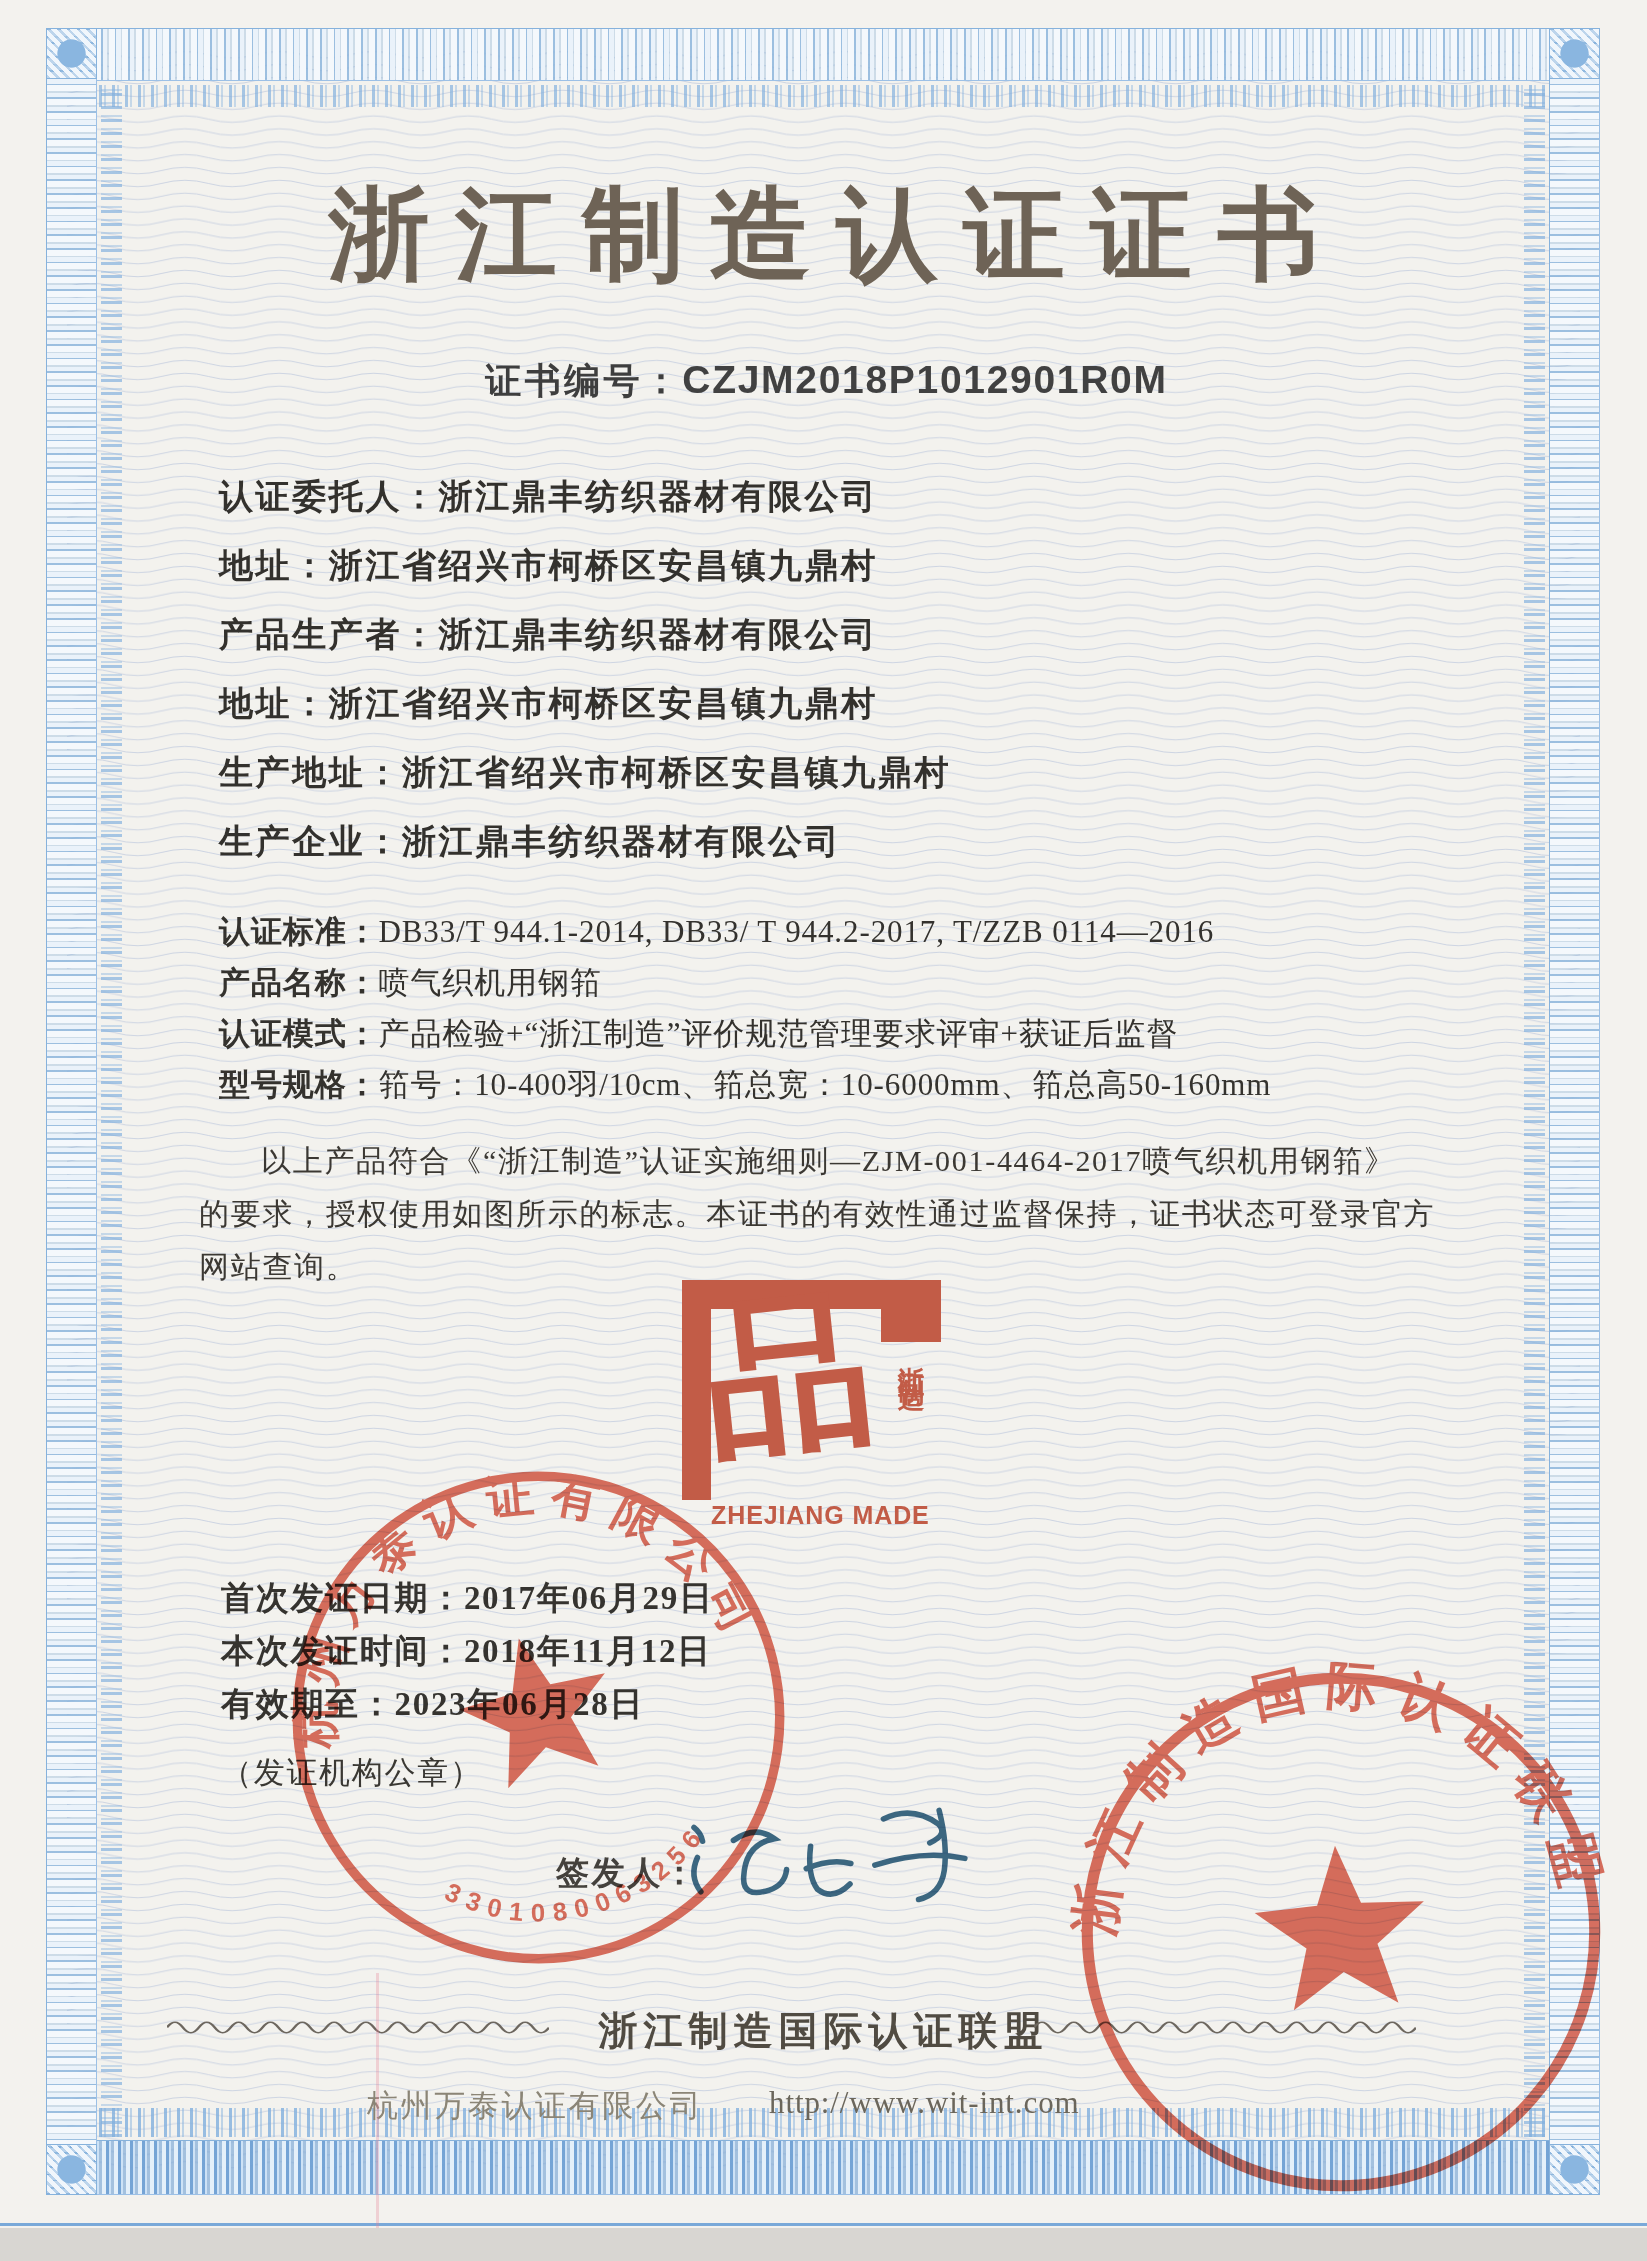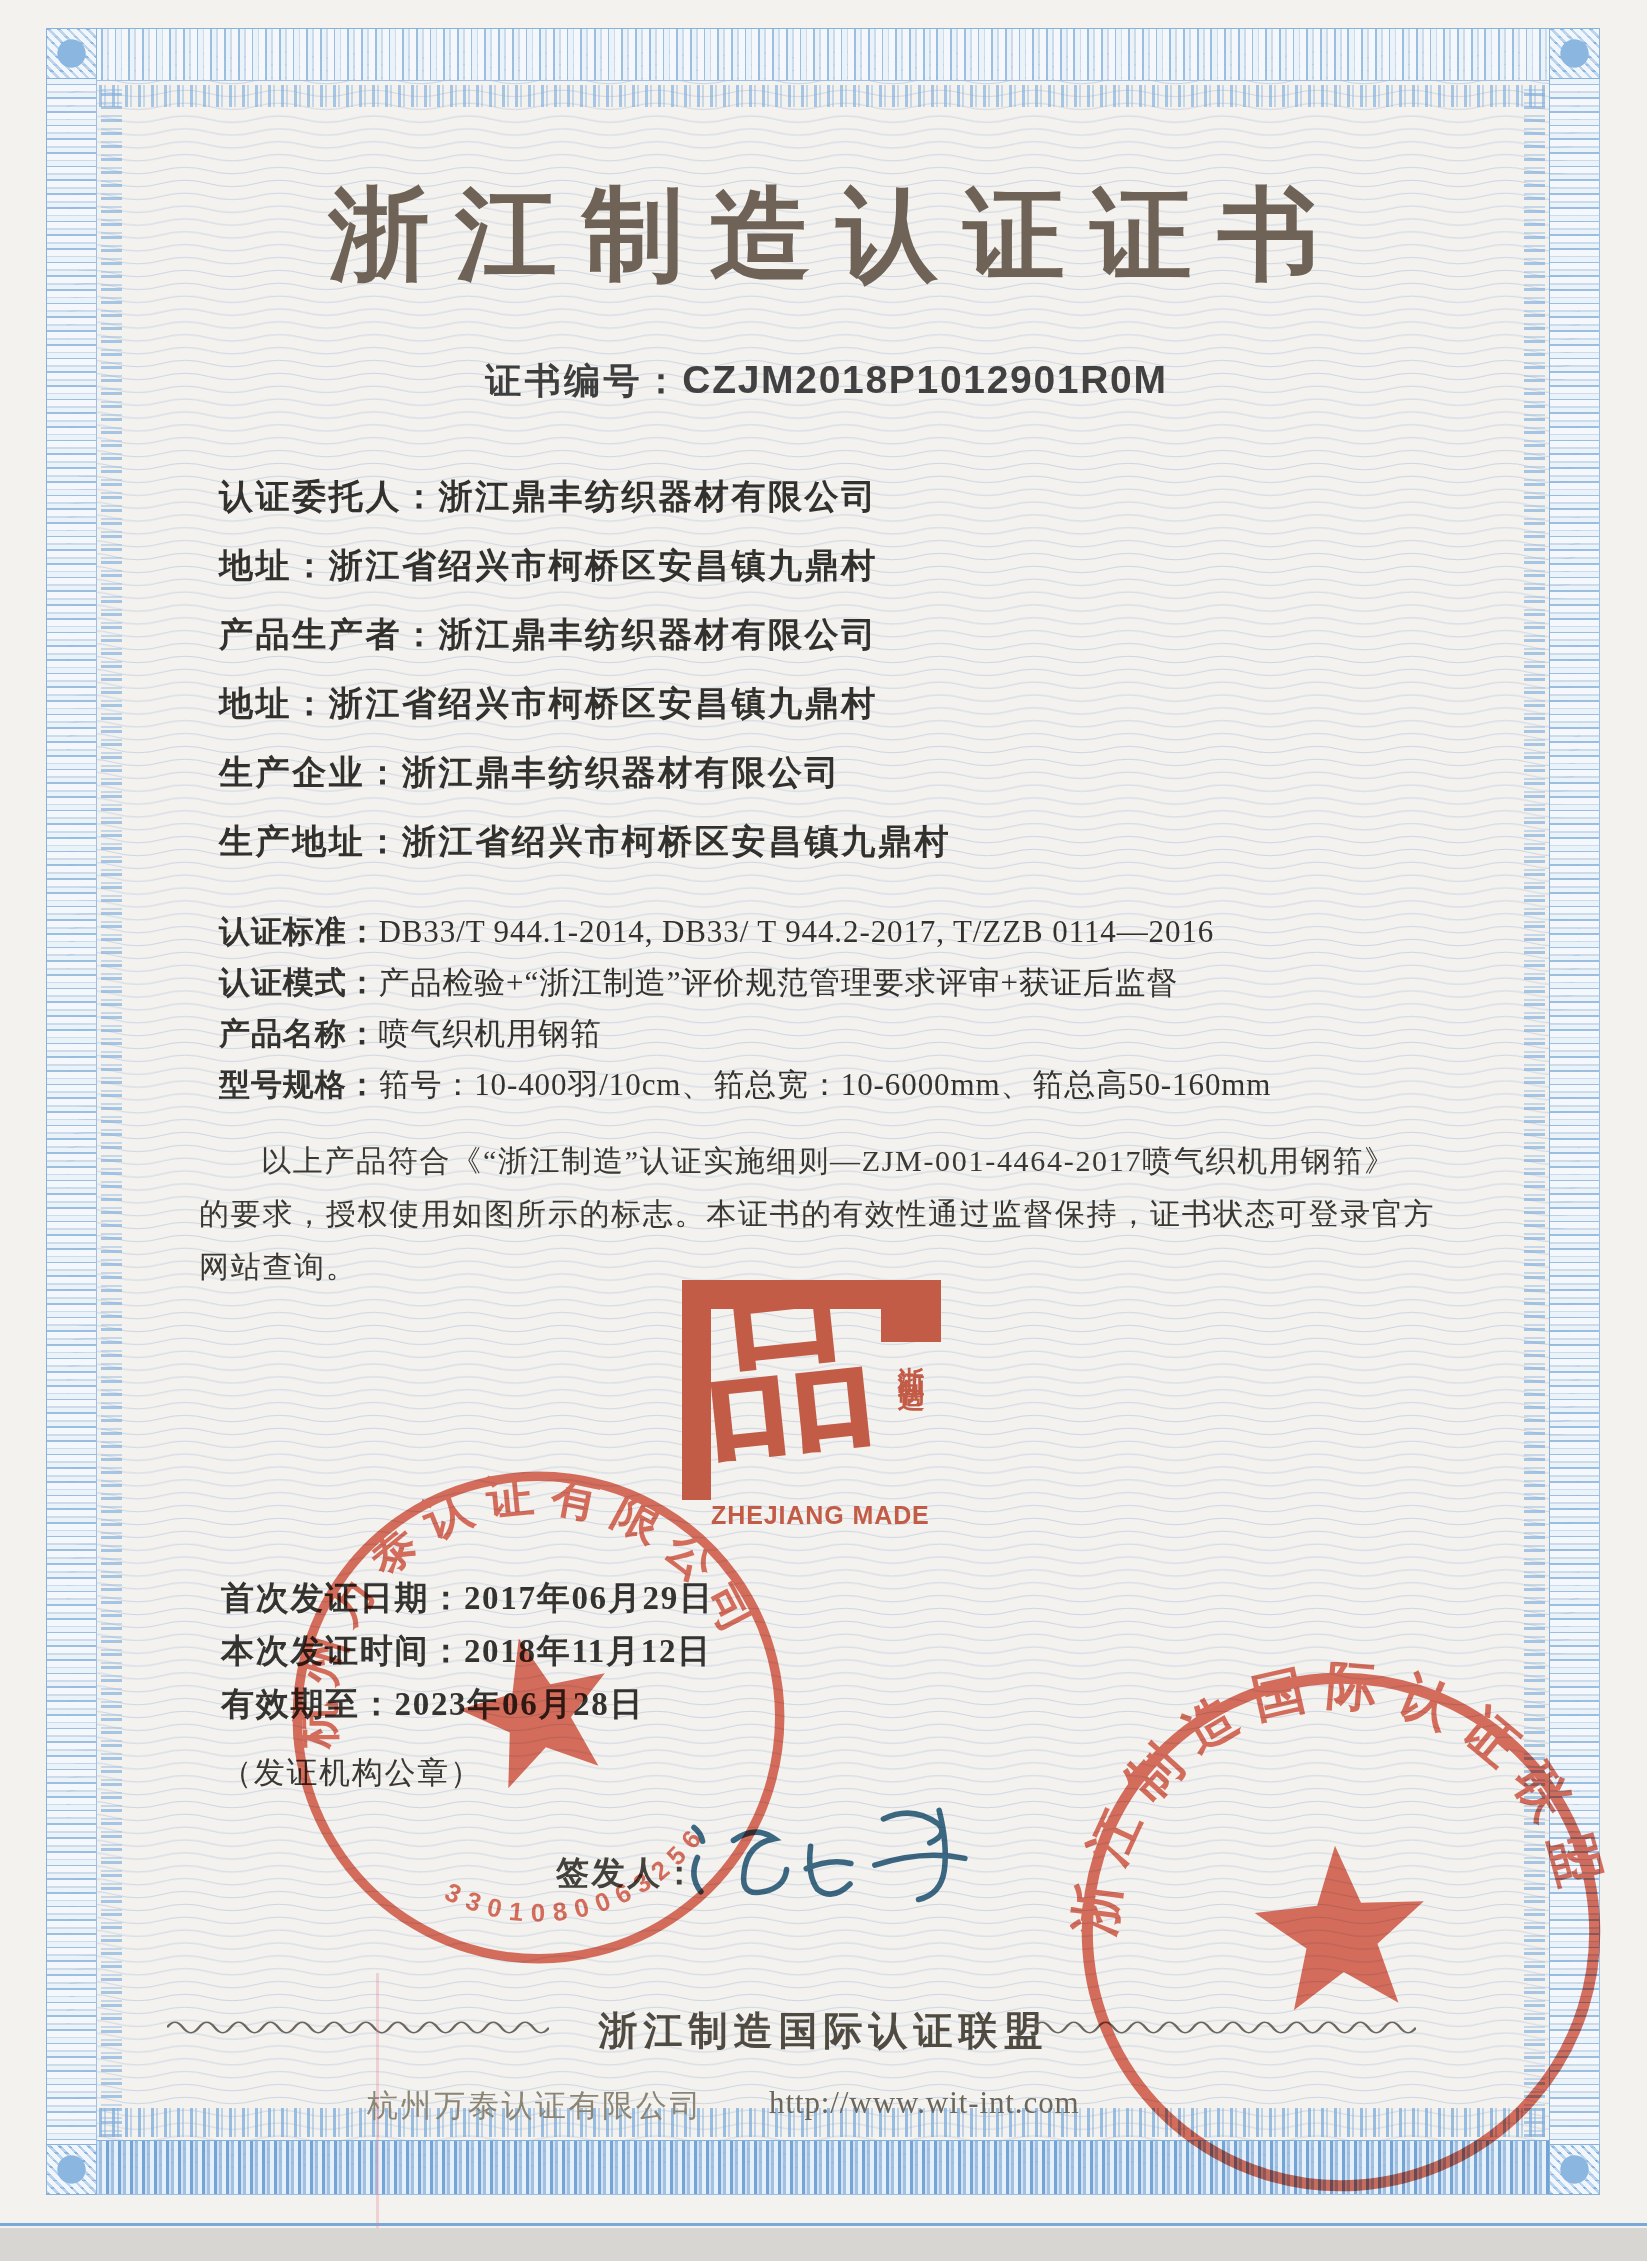--- a/index.html
+++ b/index.html
@@ -101,28 +101,28 @@
 
   <div class="abs certno">
     <span class="lab">证书编号：</span><span class="val">CZJM2018P1012901R0M</span>
   </div>
 
   <div class="abs fields">
     <div class="row"><span>认证委托人：</span><span>浙江鼎丰纺织器材有限公司</span></div>
     <div class="row"><span>地址：</span><span>浙江省绍兴市柯桥区安昌镇九鼎村</span></div>
     <div class="row"><span>产品生产者：</span><span>浙江鼎丰纺织器材有限公司</span></div>
     <div class="row"><span>地址：</span><span>浙江省绍兴市柯桥区安昌镇九鼎村</span></div>
+    <div class="row"><span>生产地址：</span><span>浙江省绍兴市柯桥区安昌镇九鼎村</span></div>
     <div class="row"><span>生产企业：</span><span>浙江鼎丰纺织器材有限公司</span></div>
-    <div class="row"><span>生产地址：</span><span>浙江省绍兴市柯桥区安昌镇九鼎村</span></div>
   </div>
 
   <div class="abs specs">
     <div class="row"><span class="lab">认证标准：</span><span class="val">DB33/T 944.1-2014, DB33/ T 944.2-2017, T/ZZB 0114—2016</span></div>
+    <div class="row"><span class="lab">产品名称：</span><span class="val">喷气织机用钢筘</span></div>
     <div class="row"><span class="lab">认证模式：</span><span class="val">产品检验+“浙江制造”评价规范管理要求评审+获证后监督</span></div>
-    <div class="row"><span class="lab">产品名称：</span><span class="val">喷气织机用钢筘</span></div>
     <div class="row"><span class="lab">型号规格：</span><span class="val">筘号：10-400羽/10cm、筘总宽：10-6000mm、筘总高50-160mm</span></div>
   </div>
 
   <div class="abs statement">
     <div class="line indent">以上产品符合《“浙江制造”认证实施细则—ZJM-001-4464-2017喷气织机用钢筘》</div>
     <div class="line">的要求，授权使用如图所示的标志。本证书的有效性通过监督保持，证书状态可登录官方</div>
     <div class="line">网站查询。</div>
   </div>
 
   <div class="abs logo">

